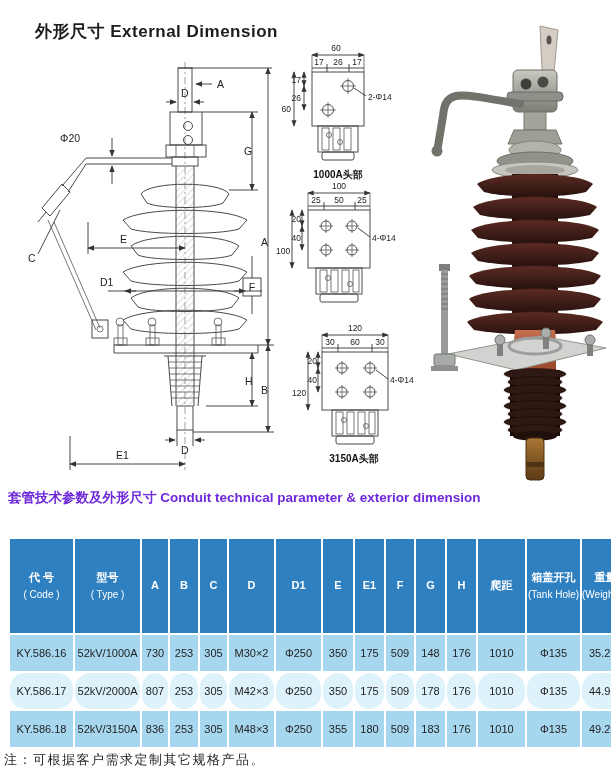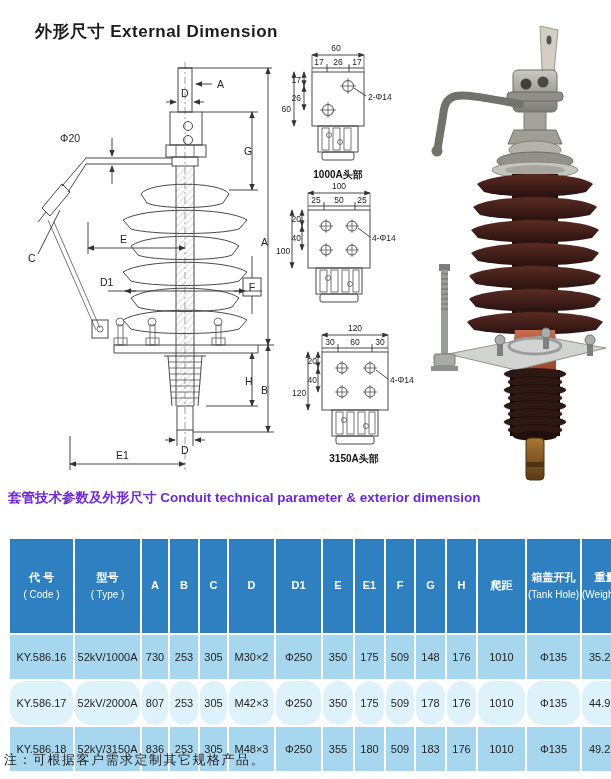--- a/index.html
+++ b/index.html
@@ -17,21 +17,21 @@
   .ln{stroke:#4a4a4a;fill:none;stroke-width:1;}
   .thin{stroke:#555;fill:none;stroke-width:.8;}
   .dl{stroke:#333;fill:none;stroke-width:.9;}
   .cl{stroke:#777;stroke-width:.7;stroke-dasharray:7 3 2 3;fill:none;}
   
   #spec-table{position:absolute;left:8px;top:537px;width:596px;
               border-collapse:separate;border-spacing:2px;background:#fff;table-layout:fixed;}
   #spec-table th{background:#2e80c1;color:#fff;font-weight:bold;font-size:11px;
                  height:94px;text-align:center;vertical-align:middle;line-height:1.6;padding:0;}
   #spec-table th .sub{display:block;font-weight:normal;font-size:10px;}
-  #spec-table td{font-size:11px;color:#232323;text-align:center;height:44px;padding:0;}
+  #spec-table td{font-size:11px;color:#232323;text-align:center;height:36px;padding:0;}
   tr.ra td{background:#a6d7ef;}
   tr.rb td{background:#def2fb;border-radius:15px;}
 </style>
 </head>
 <body>
 
 <div class="abs" id="page-title">外形尺寸 External Dimension</div>
 
 <svg class="abs" style="left:16px;top:54px;" width="264" height="420" viewBox="0 0 264 420">
   <defs>

